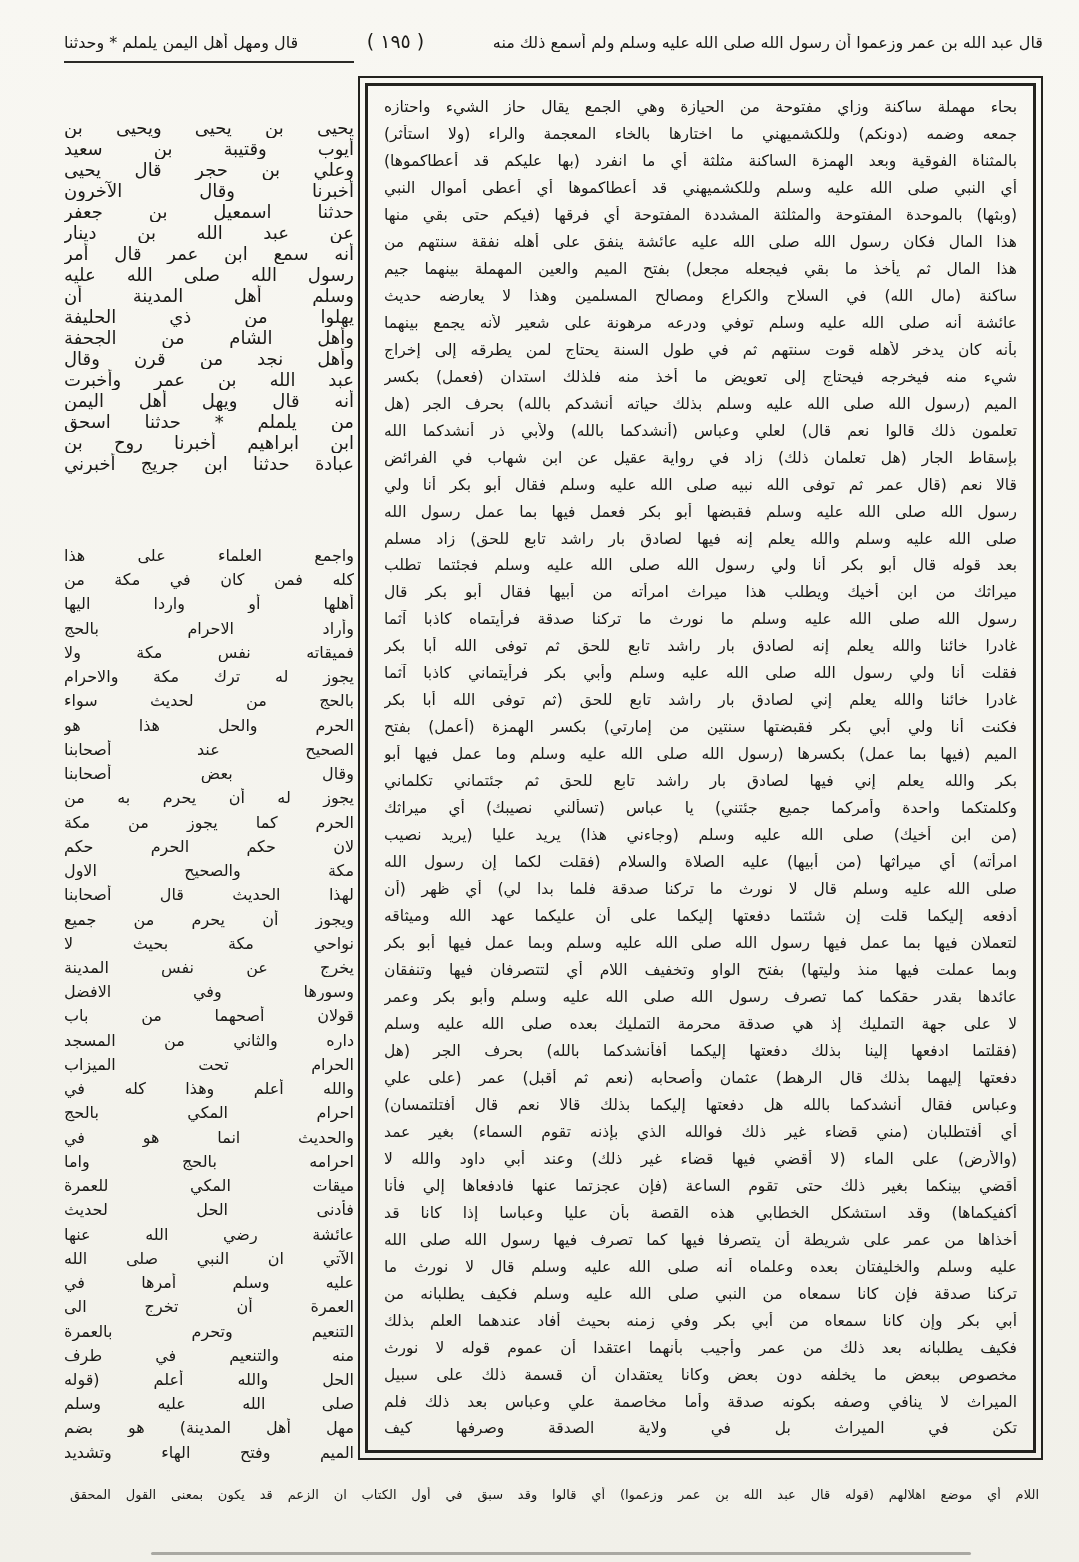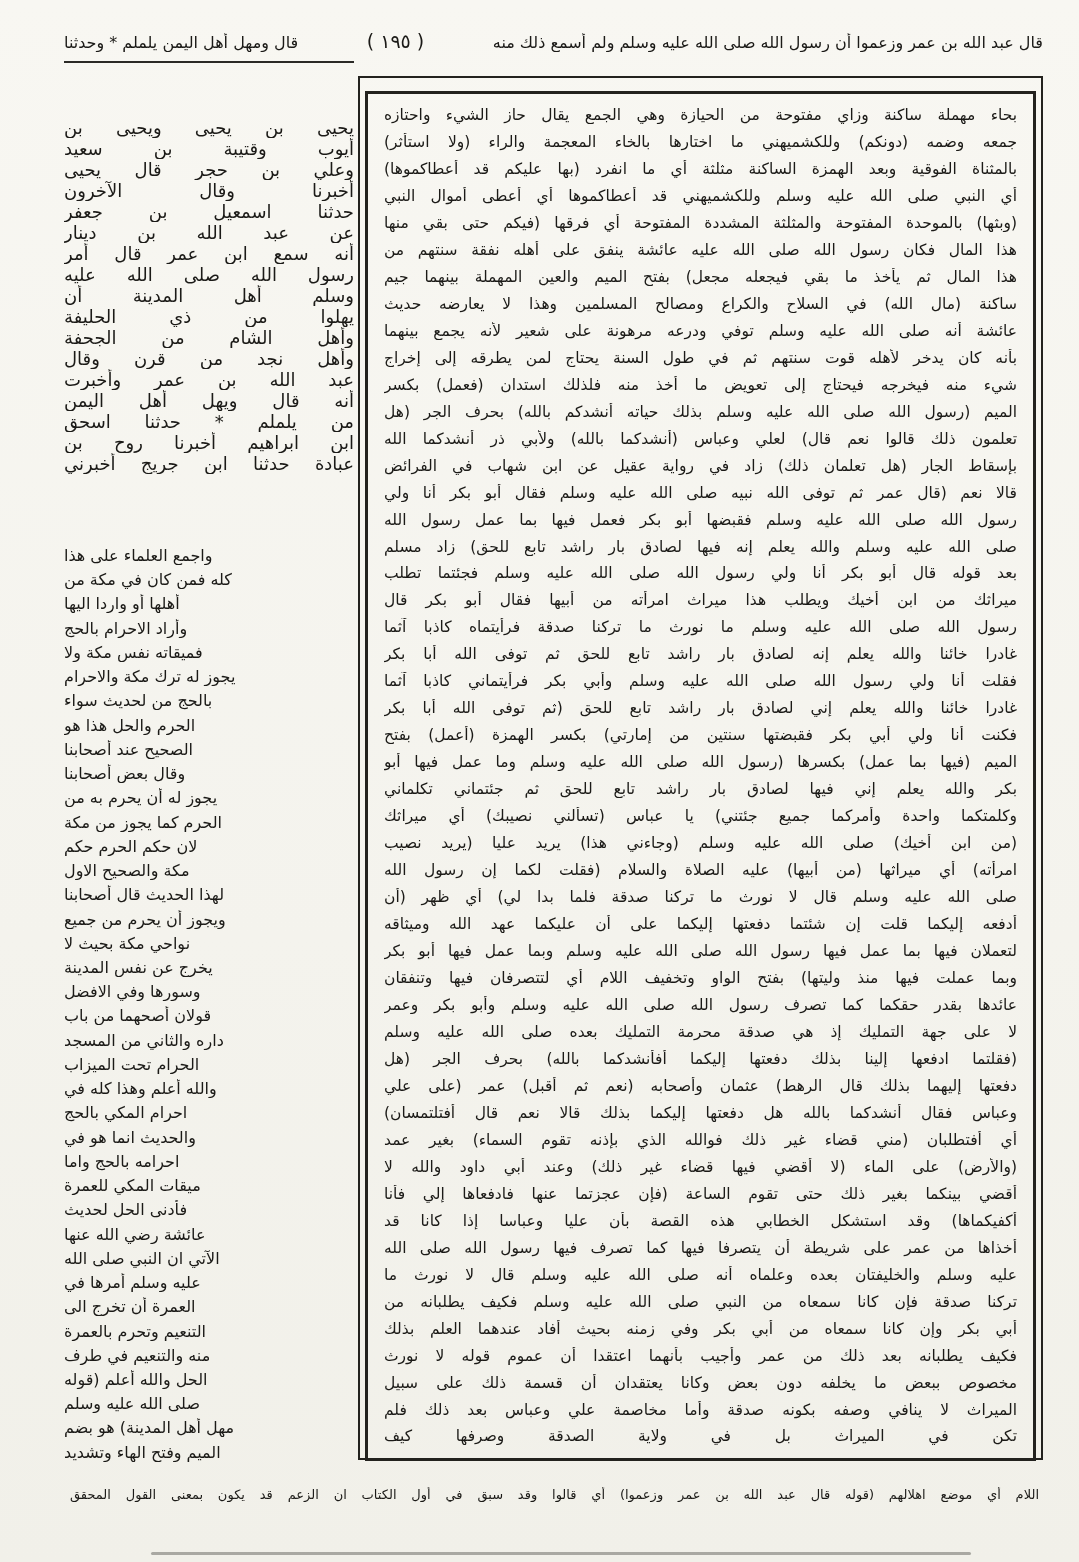--- a/index.html
+++ b/index.html
@@ -28,31 +28,29 @@
     display:flex; flex-direction:column; direction:rtl;
   }
   .margin-matn {
     height:450px; display:flex; flex-direction:column; justify-content:center;
     font-size:18px;
   }
   .margin-gap { height:26px; }
   .margin-comm {
     flex:1; display:flex; flex-direction:column; justify-content:space-between;
     font-size:16px;
-    align-items:flex-end;
   }
   .frame-outer {
     position:absolute; top:76px; left:358px; width:685px; height:1384px;
     border:2px solid #23221e; padding:5px; background:transparent;
   }
   .frame-inner {
     width:100%; height:100%;
     border:3px solid #23221e;
     padding:12px 16px;
-    margin-top:8px;
   }
   .main-lines {
     width:100%; height:100%;
     display:flex; flex-direction:column; justify-content:space-between;
     direction:rtl; font-size:15.5px;
   }
   .tline {
     white-space:nowrap; overflow:hidden;
     text-align:justify; text-align-last:justify;
     direction:rtl;

